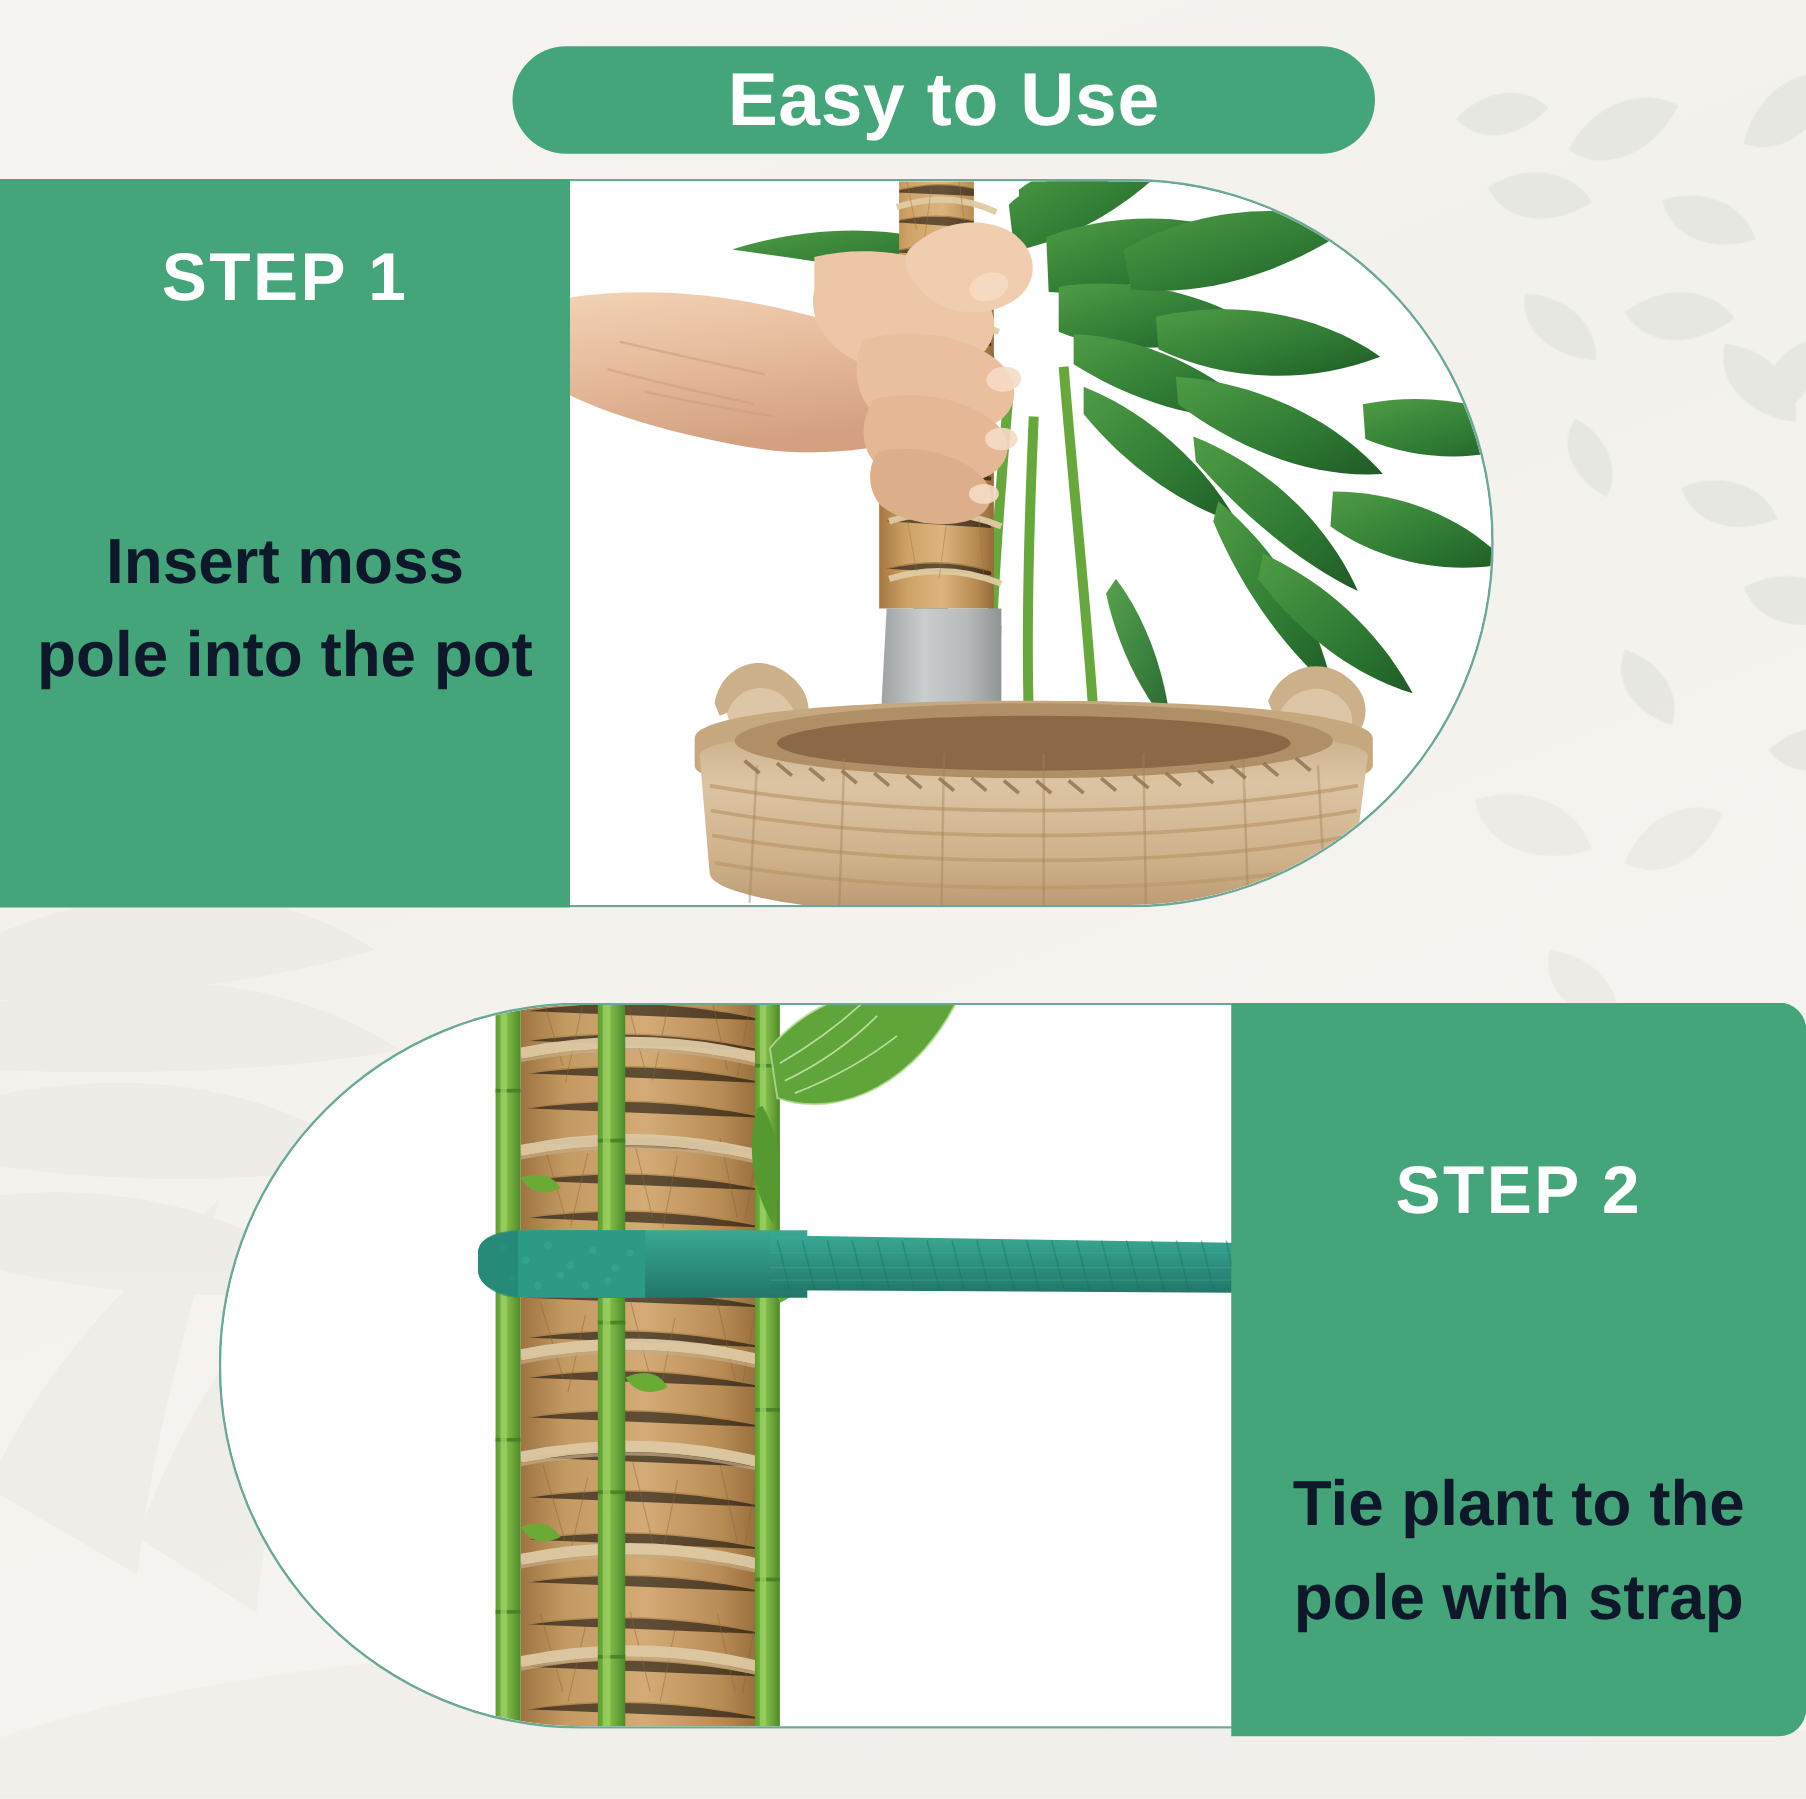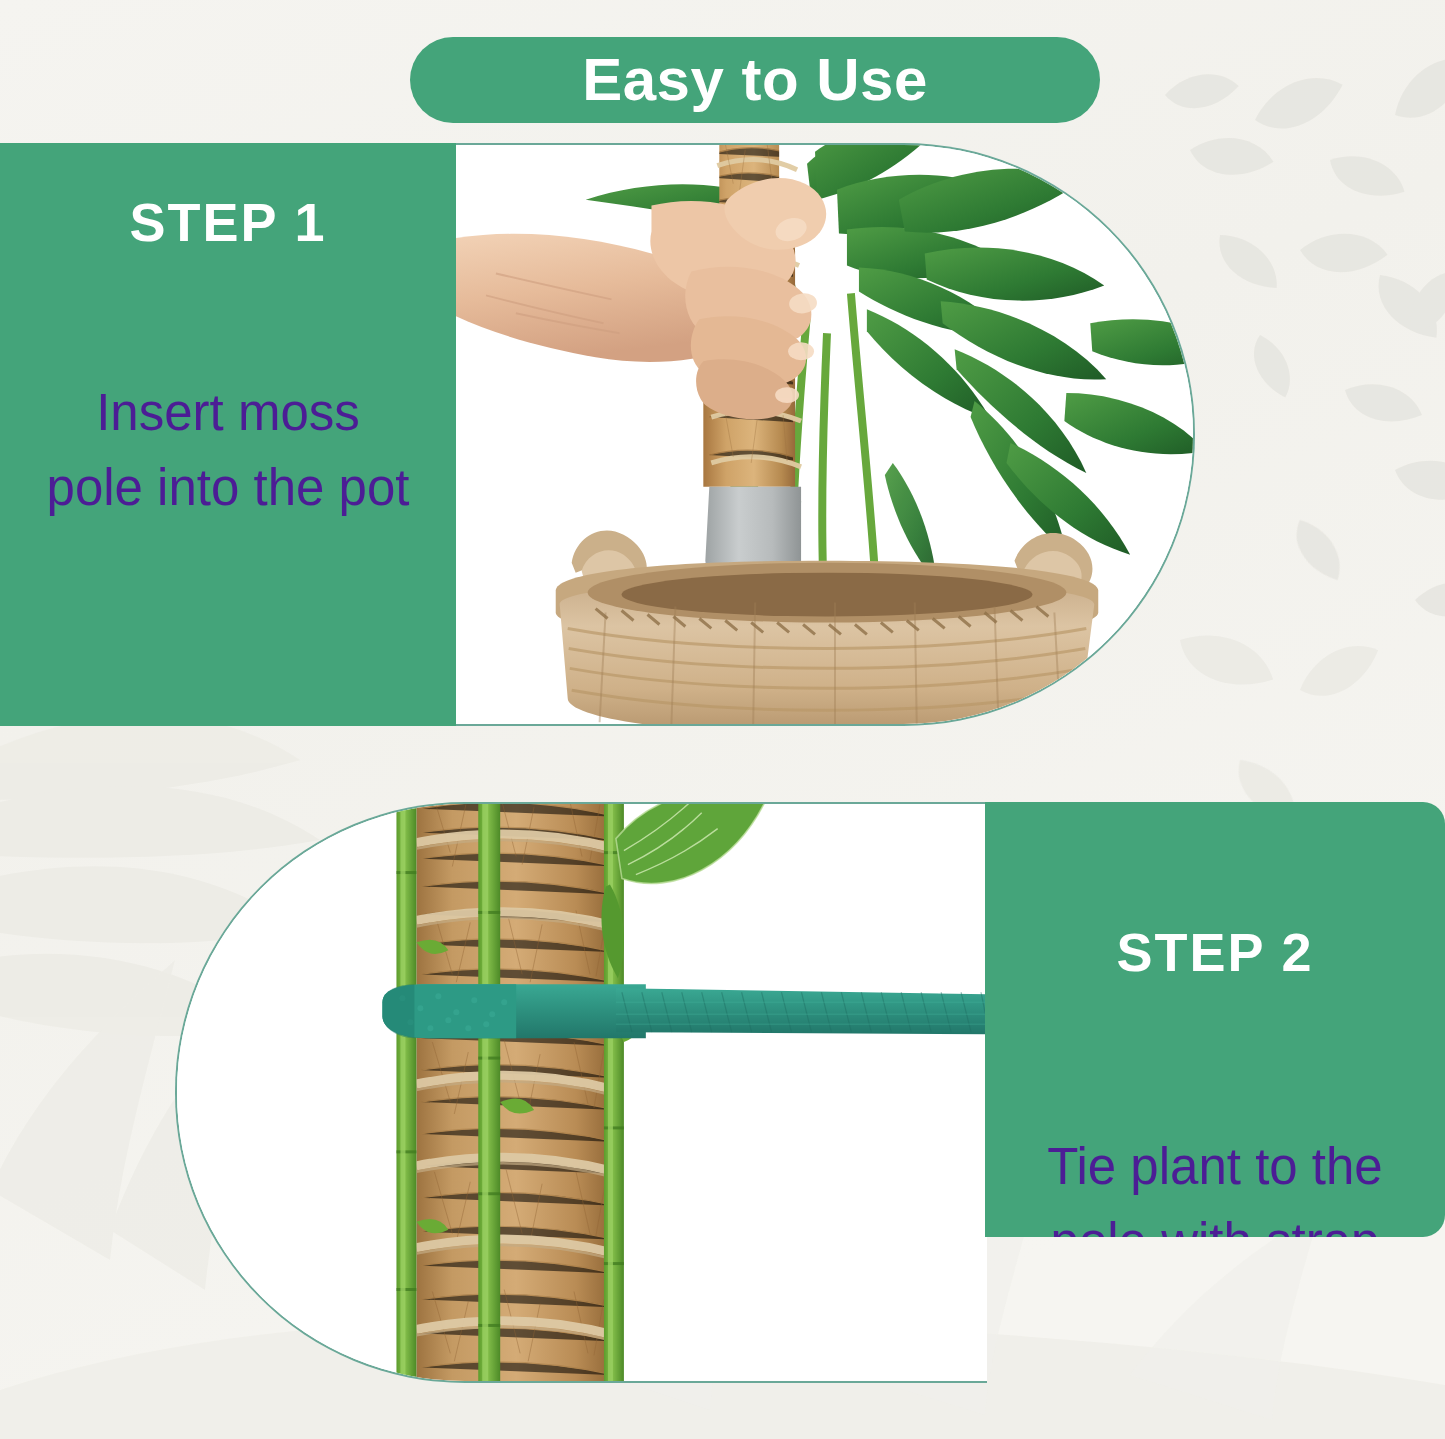--- a/index.html
+++ b/index.html
@@ -77,33 +77,34 @@
     overflow: hidden;
     background: #ffffff;
   }
   .text-area {
     position: absolute;
     background: var(--brand, #44a47a);
     display: flex;
     flex-direction: column;
     align-items: center;
     overflow: hidden;
+    gap: 36px;
   }
   .step-label {
     color: #ffffff;
     font-size: 54px;
     font-weight: bold;
     letter-spacing: 2px;
     line-height: 1;
     white-space: nowrap;
   }
   .step-desc {
-    color: #4c1d95;
+    color: #0f172a;
     font-size: 51px;
-    font-weight: normal;
+    font-weight: bold;
     line-height: 1.48;
     text-align: center;
     white-space: pre-line;
   }
 
   
   #step1-panel .text-area {
     left: 0; top: 0;
     width: 456px;
     height: 583px;
@@ -128,21 +129,21 @@
     width: 812px;
     height: 581px;
     border-radius: 290px 0 0 290px;
     border: 2px solid #6aa898;
     border-right: none;
     box-sizing: border-box;
   }
   #step2-panel .text-area {
     left: 810px; top: 0;
     width: 460px;
-    height: 435px;
+    height: 587px;
     border-radius: 0 22px 22px 0;
   }
   #step2-panel .step-label { margin-top: 123px; }
   #step2-panel .step-desc  { margin-top: 150px; }
 
   
   .photo-svg {
     position: absolute;
     left: 0; top: 0;
     width: 100%;

